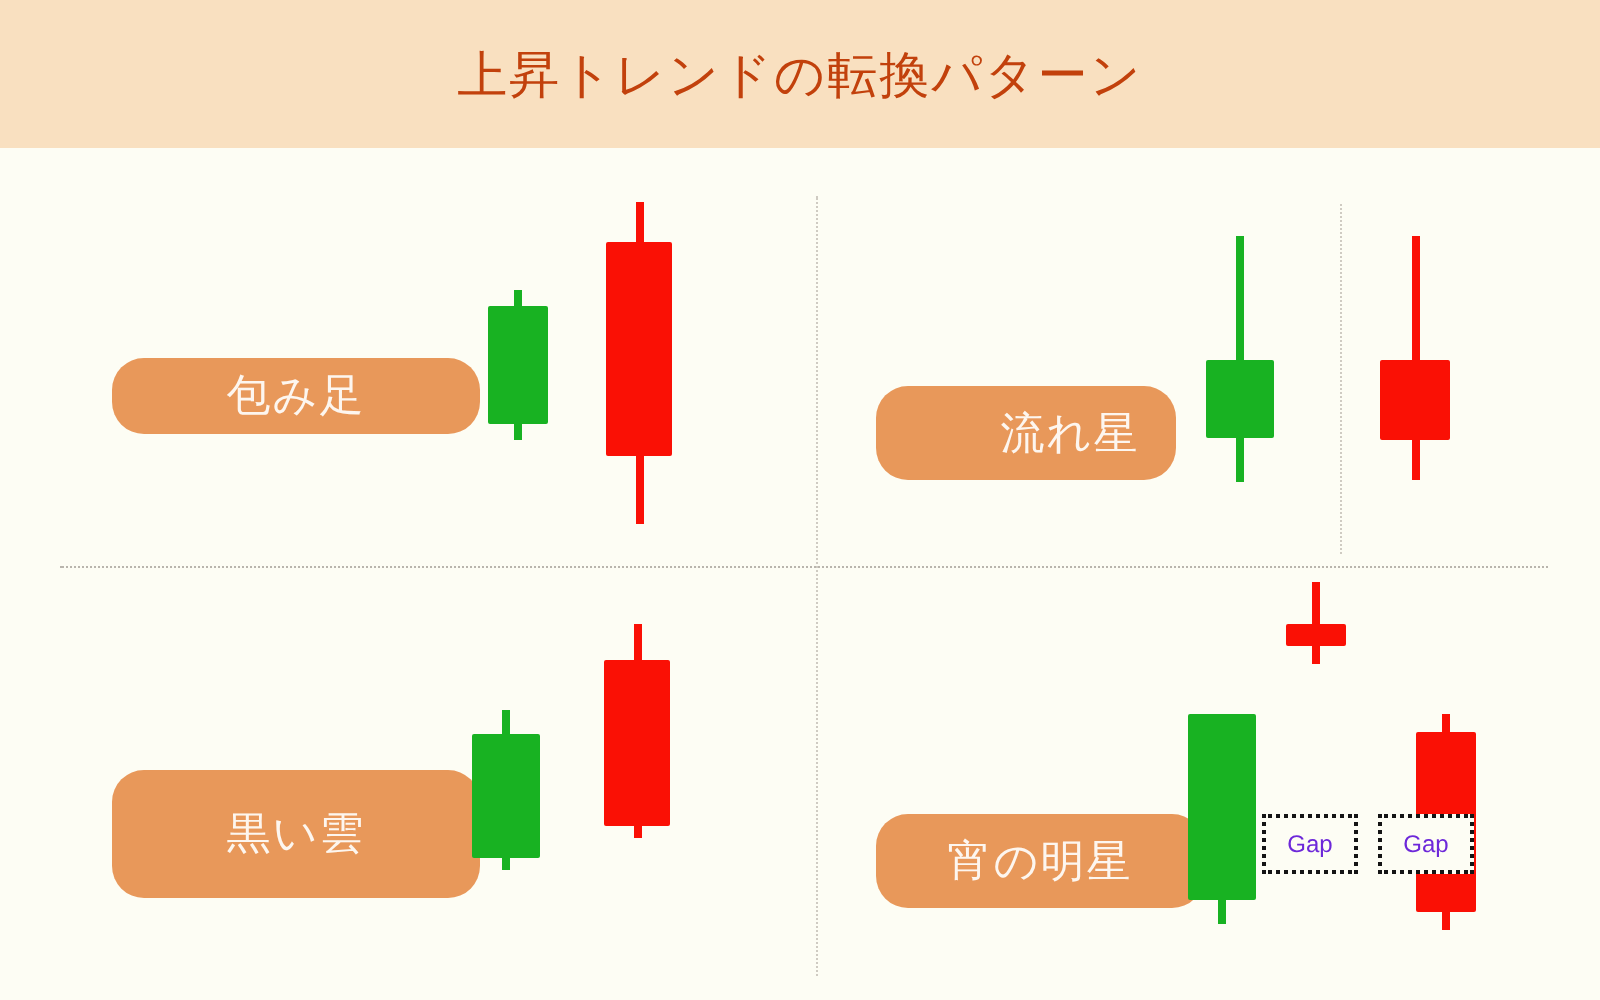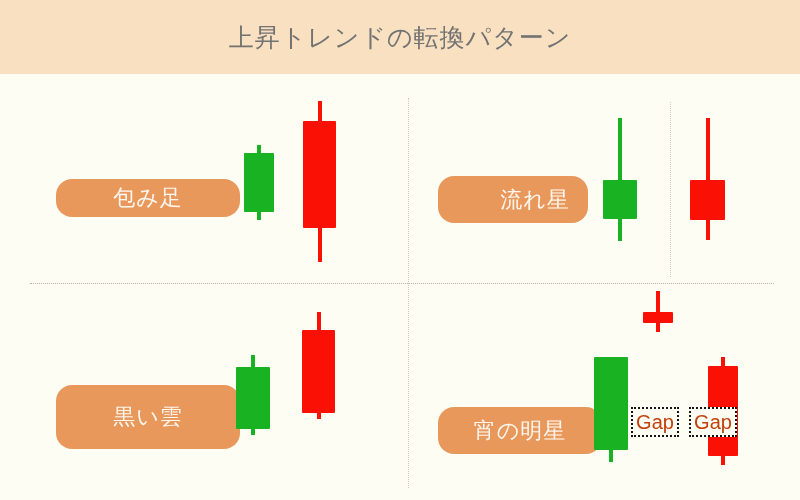--- a/index.html
+++ b/index.html
@@ -25,21 +25,21 @@
     left: 0; top: 0;
     width: 800px;
     height: 74px;
     background: #f9e0c0;
     display: flex;
     align-items: center;
     justify-content: center;
   }
   #header-title {
     font-size: 25px;
-    color: #737373;
+    color: #c2410c;
     letter-spacing: 1px;
     font-weight: 400;
     white-space: nowrap;
   }
   
   #canvas {
     position: absolute;
     left: 0; top: 74px;
     width: 800px;
     height: 426px;
@@ -86,21 +86,21 @@
     color: #fdf6ef;
     font-size: 22px;
     display: flex;
     align-items: center;
     justify-content: center;
     letter-spacing: 1px;
     box-sizing: border-box;
     white-space: nowrap;
   }
   #pill-0 { left: 48px;  top: 99px;  width: 184px; height: 38px; }
-  #pill-1 { left: 430px; top: 96px;  width: 150px; height: 47px; padding-left: 44px; }
+  #pill-1 { left: 430px; top: 113px;  width: 150px; height: 47px; padding-left: 44px; }
   #pill-2 { left: 48px;  top: 305px; width: 184px; height: 64px; }
   #pill-3 { left: 430px; top: 305px; width: 164px; height: 47px; margin-top: 22px; }
   
   .candle {
     position: absolute;
   }
   .wick {
     position: absolute;
     width: 4px;
     border-radius: 0;
@@ -111,22 +111,22 @@
   }
   .up .wick   { background: #18b222; }
   .up .body   { background: #18b222; }
   .down .wick { background: #fa1005; }
   .down .body { background: #fa1005; }
   
   .gap-box {
     position: absolute;
     border: 2px dotted #141414;
     background: #fdfdf4;
-    color: #c2410c;
-    font-size: 20px;
+    color: #6d28d9;
+    font-size: 12px;
     display: flex;
     align-items: center;
     justify-content: center;
     box-sizing: border-box;
     letter-spacing: 0px;
   }
   #gap-0 { left: 623px; top: 327px; width: 48px; height: 30px; }
   #gap-1 { left: 681px; top: 327px; width: 48px; height: 30px; }
 </style>
 </head>

